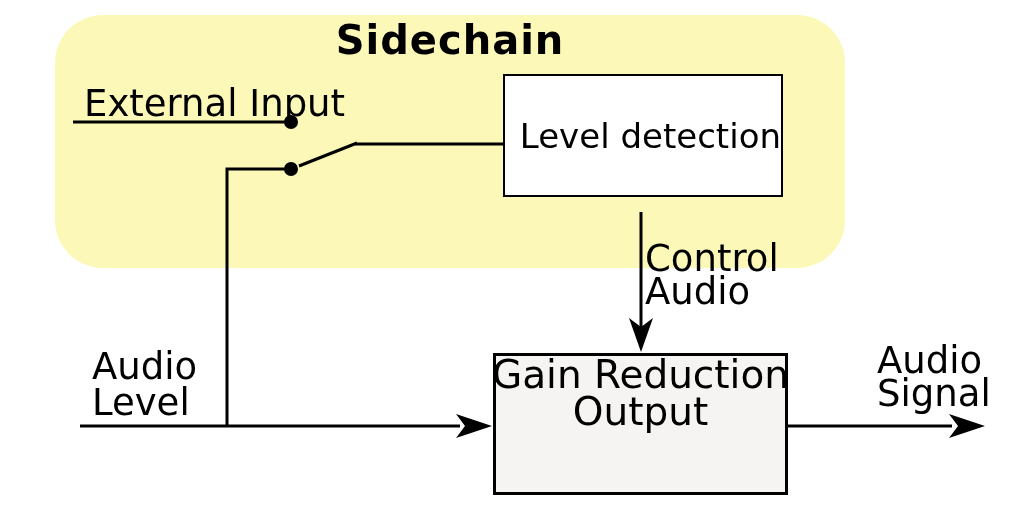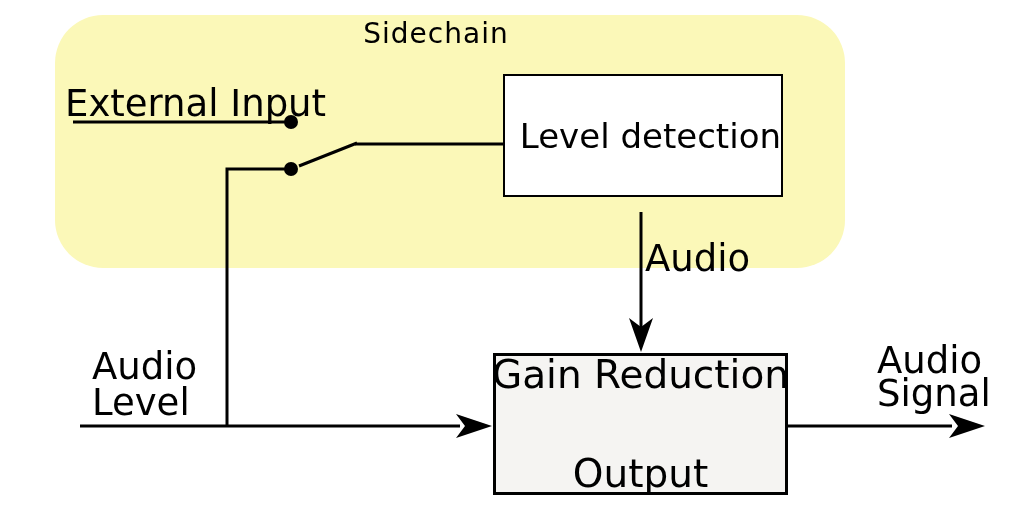--- a/index.html
+++ b/index.html
@@ -19,27 +19,27 @@
     overflow:hidden;
   }
   .abs{position:absolute;}
   .sidechain-region{
     left:55px;top:15px;width:790px;height:253px;
     background:var(--sidechain-fill);
     border-radius:48px;
   }
   .wires{left:0;top:0;width:1024px;height:512px;color:var(--line);}
   .sidechain-title{
-    left:41px;top:17px;width:790px;
+    left:55px;top:17px;width:790px;
     text-align:center;
-    font-size:28px;font-weight:normal;
+    font-size:40px;font-weight:bold;
     letter-spacing:1px;
   }
   .external-input-label{
-    left:65px;top:82px;
+    left:84px;top:82px;
     font-size:37px;
     white-space:nowrap;
   }
   .level-detection-box{
     left:503px;top:74px;width:280px;height:123px;
     background:var(--level-detection-fill);
     border:2px solid var(--line);
     box-sizing:border-box;
     display:flex;align-items:center;justify-content:flex-end;
     font-size:34px;
@@ -58,21 +58,21 @@
   .audio-output-label{
     left:877px;top:344px;
     font-size:37px;line-height:33px;
     white-space:nowrap;
   }
   .gain-reduction-box{
     left:493px;top:353px;width:295px;height:142px;
     background:var(--device-fill);
     border:3px solid var(--line);
     box-sizing:border-box;
-    display:flex;flex-direction:column;align-items:center;justify-content:space-between;
+    display:flex;flex-direction:column;align-items:center;justify-content:flex-start;
     font-size:39px;line-height:37px;
     text-align:center;
     white-space:nowrap;
   }
 </style>
 </head>
 <body>
 
 <div class="canvas">
 
@@ -95,20 +95,21 @@
 
   <div class="abs sidechain-title">Sidechain</div>
 
   <div class="abs external-input-label">External Input</div>
 
   <div class="abs level-detection-box">
     <span>Level detection</span>
   </div>
 
   <div class="abs control-signal-label">
+    <div>Control</div>
     <div>Audio</div>
   </div>
 
   <div class="abs audio-input-label">
     <div>Audio</div>
     <div>Level</div>
   </div>
 
   <div class="abs gain-reduction-box">
     <div>Gain Reduction</div>

